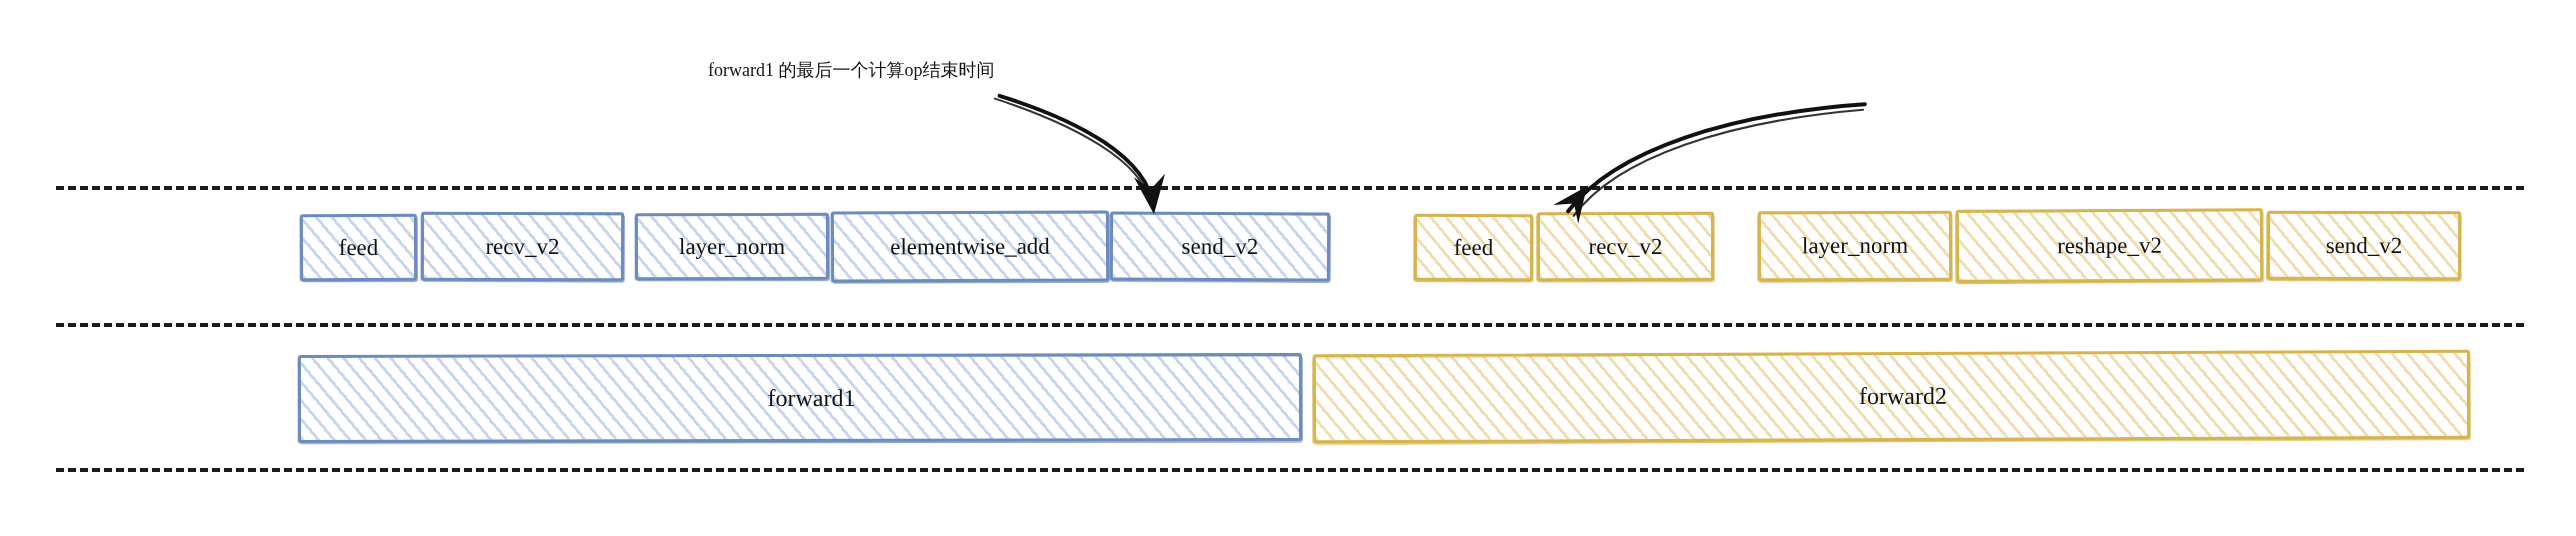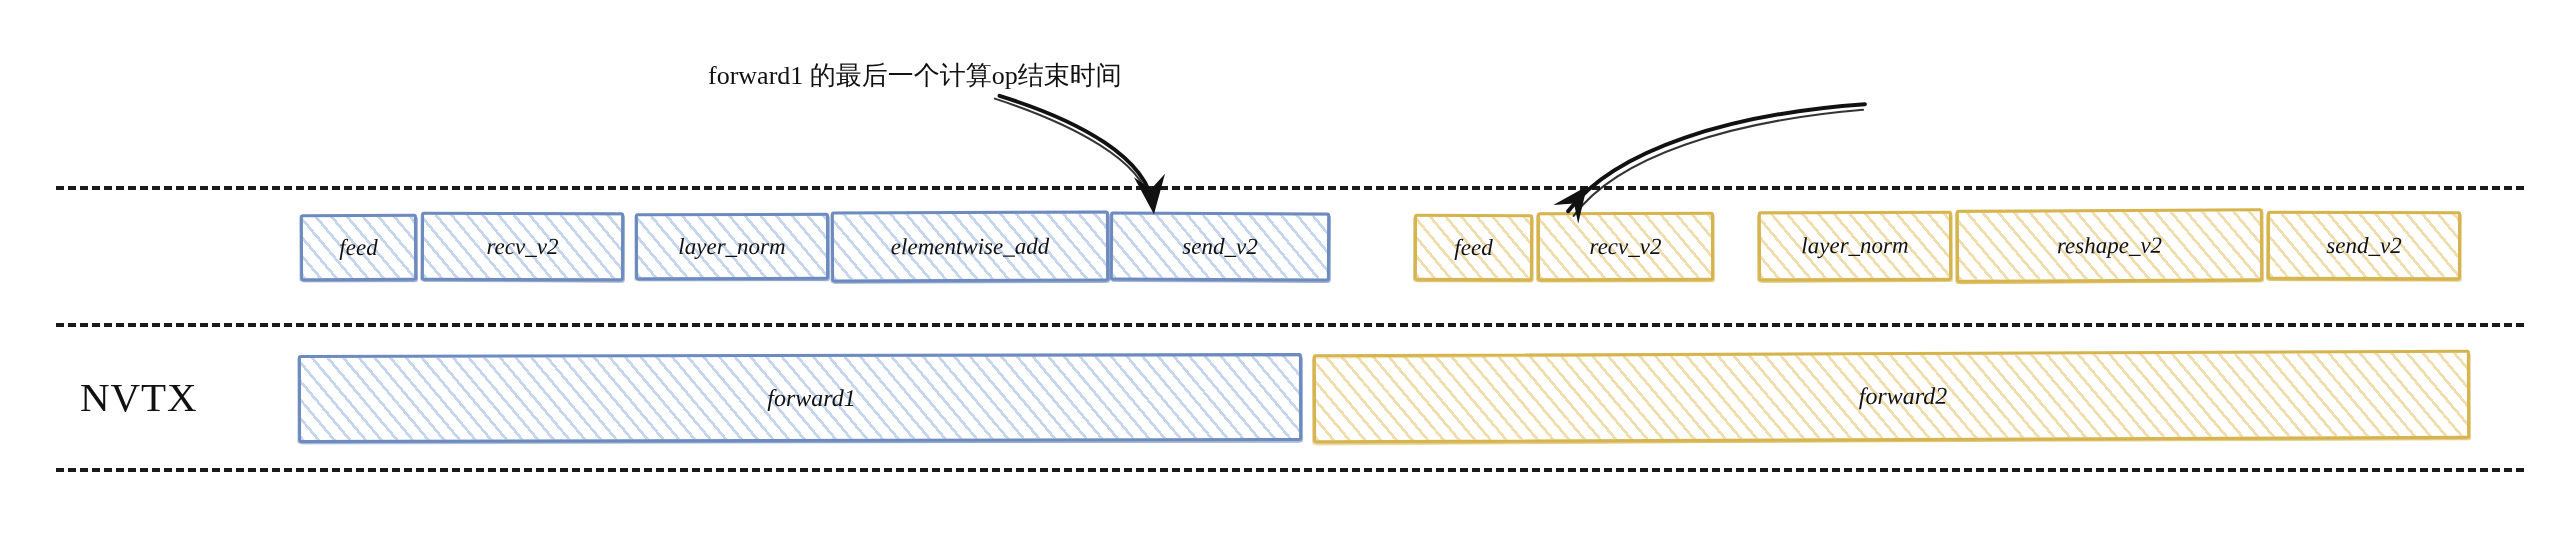--- a/index.html
+++ b/index.html
@@ -18,21 +18,21 @@
   #label-compute{left:73px;top:216px;font-size:43px;
     font-family:"DejaVu Sans","Liberation Sans",sans-serif;}
   #label-nvtx{left:80px;top:373px;font-size:41px;
     font-family:"Liberation Serif","DejaVu Serif",serif;}
 
   
   .box{position:absolute;box-sizing:border-box;display:flex;
     align-items:center;justify-content:center;
     font-size:23px;color:#111;white-space:nowrap;
     border-radius:2.8px;}
-  .box .lbl{position:relative;z-index:3;padding:0 3.7px;font-style:italic;}
+  .box .lbl{position:relative;z-index:3;padding:0 3.7px;}
 
   
   .box.blue{
     border:3.3px solid #6d8bbe;
     background:
       repeating-linear-gradient(50deg,
         rgba(150,180,224,0.55) 0px,
         rgba(150,180,224,0.55) 2.8px,
         rgba(255,255,255,0) 2.8px,
         rgba(255,255,255,0) 12px),
@@ -67,37 +67,36 @@
     transform:rotate(0.14deg) translate(0.9px,0.9px);}
   .box.yellow::after{border:1.9px solid rgba(214,180,78,0.48);
     transform:rotate(-0.14deg) translate(-0.9px,0.9px);}
 
   
   .nvtxbar{position:absolute;box-sizing:border-box;display:flex;
     align-items:center;justify-content:center;font-size:24px;color:#111;}
   .nvtxbar .lbl{position:relative;z-index:3;margin-left:23px;}
 
   
-  .annot{position:absolute;font-size:26px;color:#111;white-space:nowrap;
+  .annot{position:absolute;font-size:18px;color:#111;white-space:nowrap;
     font-family:"Liberation Serif","DejaVu Serif",serif;}
 
   
   .arrows{position:absolute;left:0;top:0;width:2576px;height:536px;
     pointer-events:none;z-index:6;}
 </style>
 </head>
 <body>
 
 <div class="canvas">
 
   <div class="dash-line" id="g-top" style="top:186px;"></div>
   <div class="dash-line" id="g-mid" style="top:323px;"></div>
   <div class="dash-line" id="g-bottom" style="top:468px;"></div>
 
-  <div class="row-label" id="label-nvtx">NVTX</div>
 
   <div class="box blue j1" style="left:300px;top:214px;width:117px;height:67px;">
     <span class="lbl">feed</span>
   </div>
   <div class="box blue j2" style="left:421px;top:212px;width:203px;height:69px;">
     <span class="lbl">recv_v2</span>
   </div>
   <div class="box blue j3" style="left:635px;top:213px;width:194px;height:67px;">
     <span class="lbl">layer_norm</span>
   </div>

